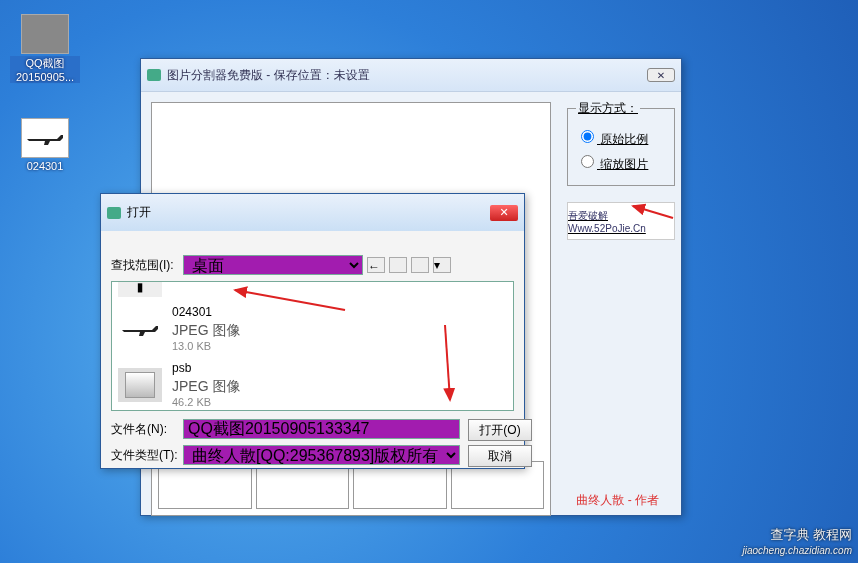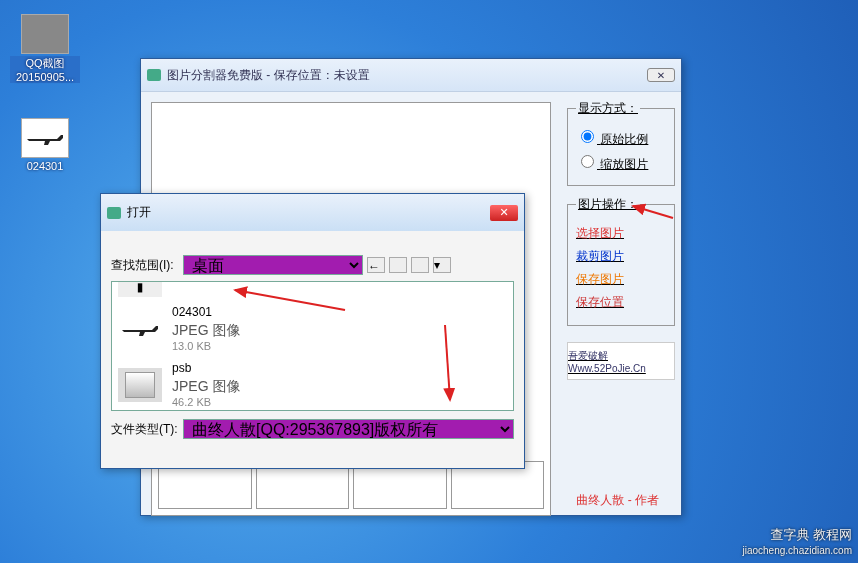--- a/index.html
+++ b/index.html
@@ -80,27 +80,20 @@
           <div></div>
           <div></div>
       </div>
     </div>
     <div class="side">
       <fieldset>
         <legend>显示方式：</legend>
         <label><input type="radio" name="dm" checked="" style=""> <span>原始比例</span></label>
         <label><input type="radio" name="dm" style=""> <span>缩放图片</span></label>
       </fieldset>
-      <fieldset class="ops">
-        <legend>图片操作：</legend>
-        <a href="#" class="sel">选择图片</a>
-        <a href="#" class="crop">裁剪图片</a>
-        <a href="#" class="save">保存图片</a>
-        <a href="#" class="loc">保存位置</a>
-      </fieldset>
       <div class="brand">吾爱破解
 Www.52PoJie.Cn</div>
     </div>
   </div>
   <div class="author">曲终人散 - 作者</div>
 </div>
 
 <div class="win open-win">
   <div class="open-titlebar">
     <span class="ticon" style="width:14px;height:12px;background:#4a8;margin-right:6px;border-radius:2px;"></span>
@@ -140,23 +133,31 @@
         <div class="meta">
           <div class="fname">psb</div>
           <div class="ftype">JPEG 图像</div>
           <div class="fsize">46.2 KB</div>
         </div>
       </div>
     </div>
     <div style="display:flex; gap:8px;">
       <div style="flex:1;">
         <div class="row">
+          <span class="lbl">文件名(N):</span>
+          <input type="text" value="QQ截图20150905133347" style="">
+        </div>
+        <div class="row">
           <span class="lbl">文件类型(T):</span>
           <select><option>曲终人散[QQ:295367893]版权所有</option></select>
         </div>
+      </div>
+      <div style="display:flex;flex-direction:column;">
+        <button class="btn">打开(O)</button>
+        <button class="btn">取消</button>
       </div>
     </div>
   </div>
 </div>
 
 <svg class="arrow" style="left:230px; top:285px; width:120px; height:30px;">
   <defs>
       <marker id="ah1" markerWidth="8" markerHeight="8" refX="6" refY="3" orient="auto">
         <path d="M0,0 L7,3 L0,6 z" fill="#d22"></path>
       </marker>
@@ -175,14 +176,14 @@
   <defs>
       <marker id="ah3" markerWidth="8" markerHeight="8" refX="6" refY="3" orient="auto">
         <path d="M0,0 L7,3 L0,6 z" fill="#d22"></path>
       </marker>
     </defs>
   <line x1="45" y1="18" x2="5" y2="6" stroke="#d22" stroke-width="2" marker-end="url(#ah3)"></line>
 </svg>
 
 <div class="watermark">
   <div>查字典 教程网</div>
-  <div style="font-size:10px;">jiaocheng.chazidian.com</div>
+  <div style="font-size:10px;font-style:italic;">jiaocheng.chazidian.com</div>
 </div>
 
 </body></html>

